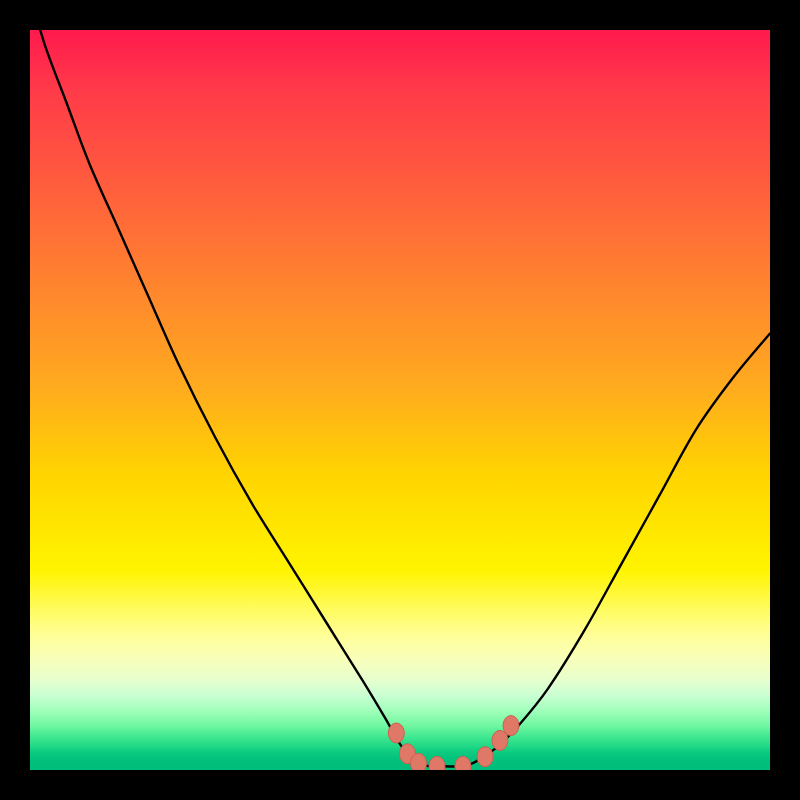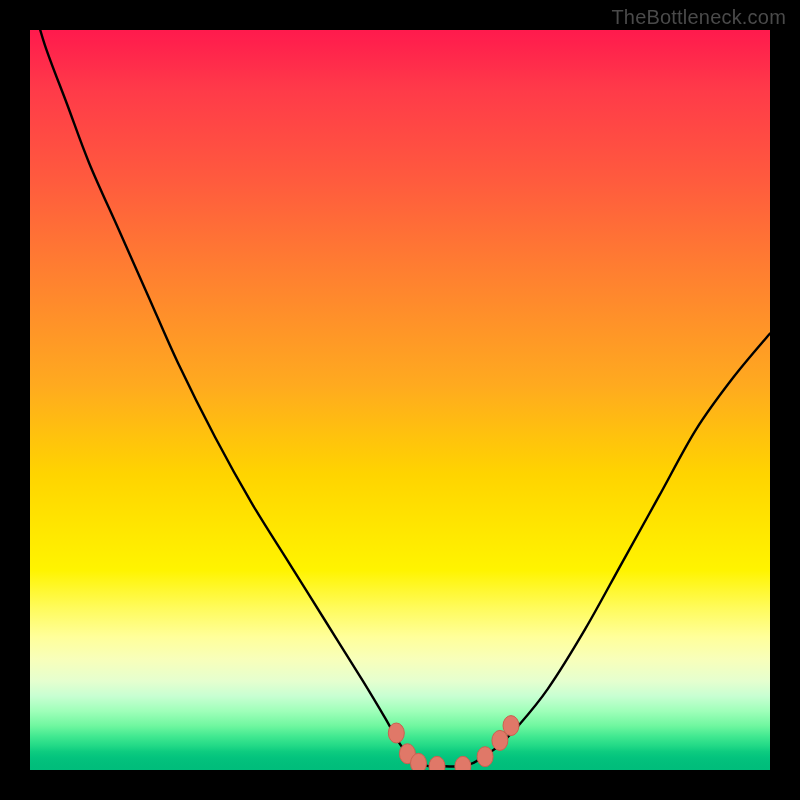--- a/index.html
+++ b/index.html
@@ -83,14 +83,13 @@
         <ellipse cx="377.40000000000003" cy="723.72" rx="8" ry="10" fill="#e07868" stroke="#cc6050" stroke-width="1"></ellipse>
         <ellipse cx="388.5" cy="733.34" rx="8" ry="10" fill="#e07868" stroke="#cc6050" stroke-width="1"></ellipse>
         <ellipse cx="407.00000000000006" cy="736.3" rx="8" ry="10" fill="#e07868" stroke="#cc6050" stroke-width="1"></ellipse>
         <ellipse cx="432.9" cy="736.3" rx="8" ry="10" fill="#e07868" stroke="#cc6050" stroke-width="1"></ellipse>
         <ellipse cx="455.09999999999997" cy="726.68" rx="8" ry="10" fill="#e07868" stroke="#cc6050" stroke-width="1"></ellipse>
         <ellipse cx="469.90000000000003" cy="710.4" rx="8" ry="10" fill="#e07868" stroke="#cc6050" stroke-width="1"></ellipse>
         <ellipse cx="481" cy="695.6" rx="8" ry="10" fill="#e07868" stroke="#cc6050" stroke-width="1"></ellipse>
       </g>
   </svg>
 
-  <div class="watermark">TheBottleneck.com</div>
 </div>
 
 </body></html>

